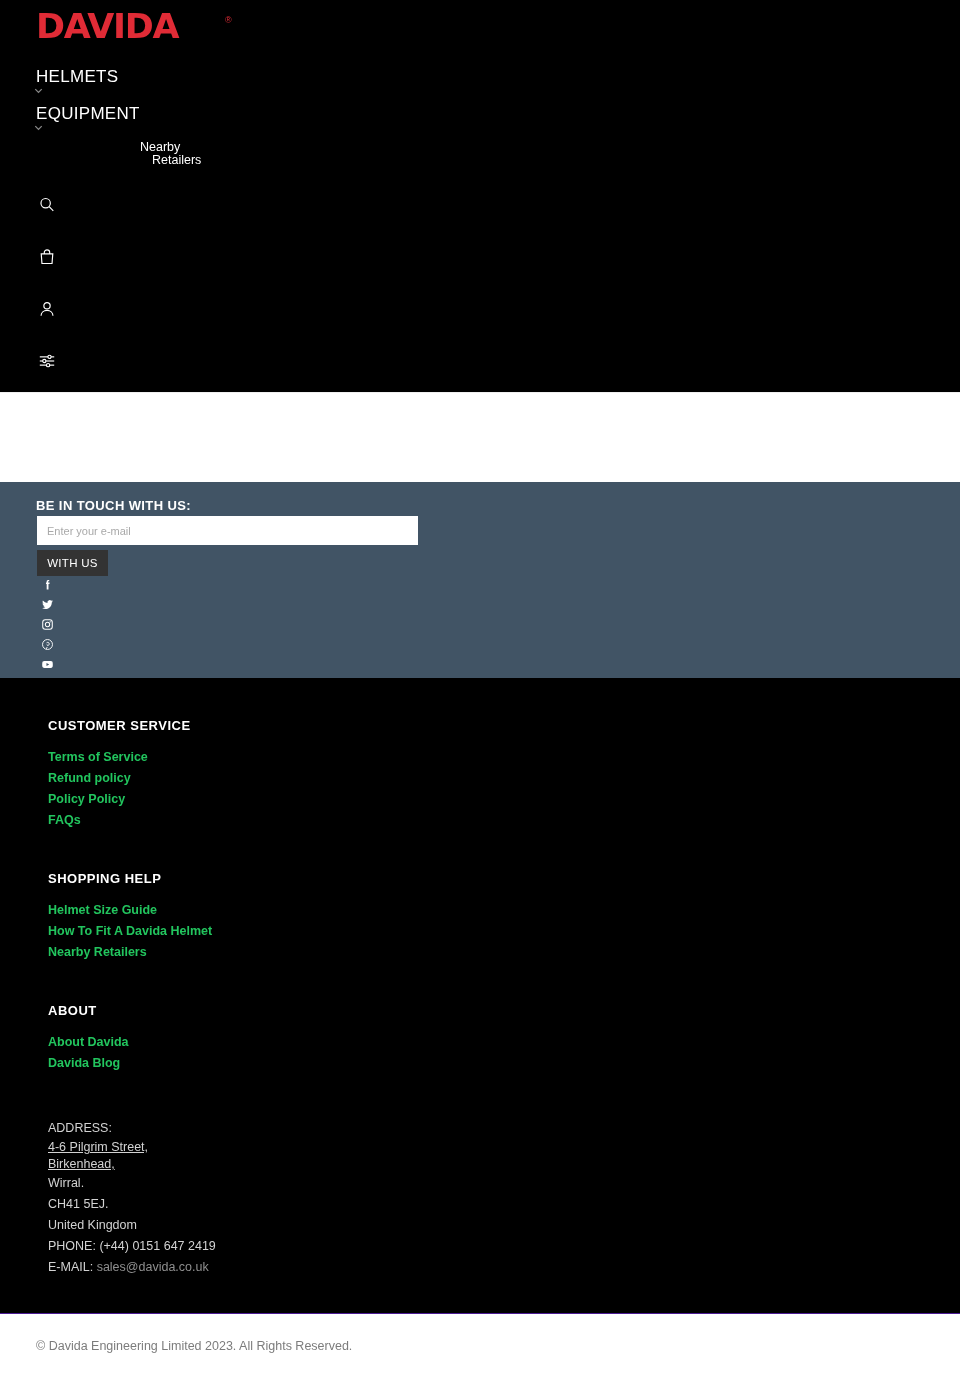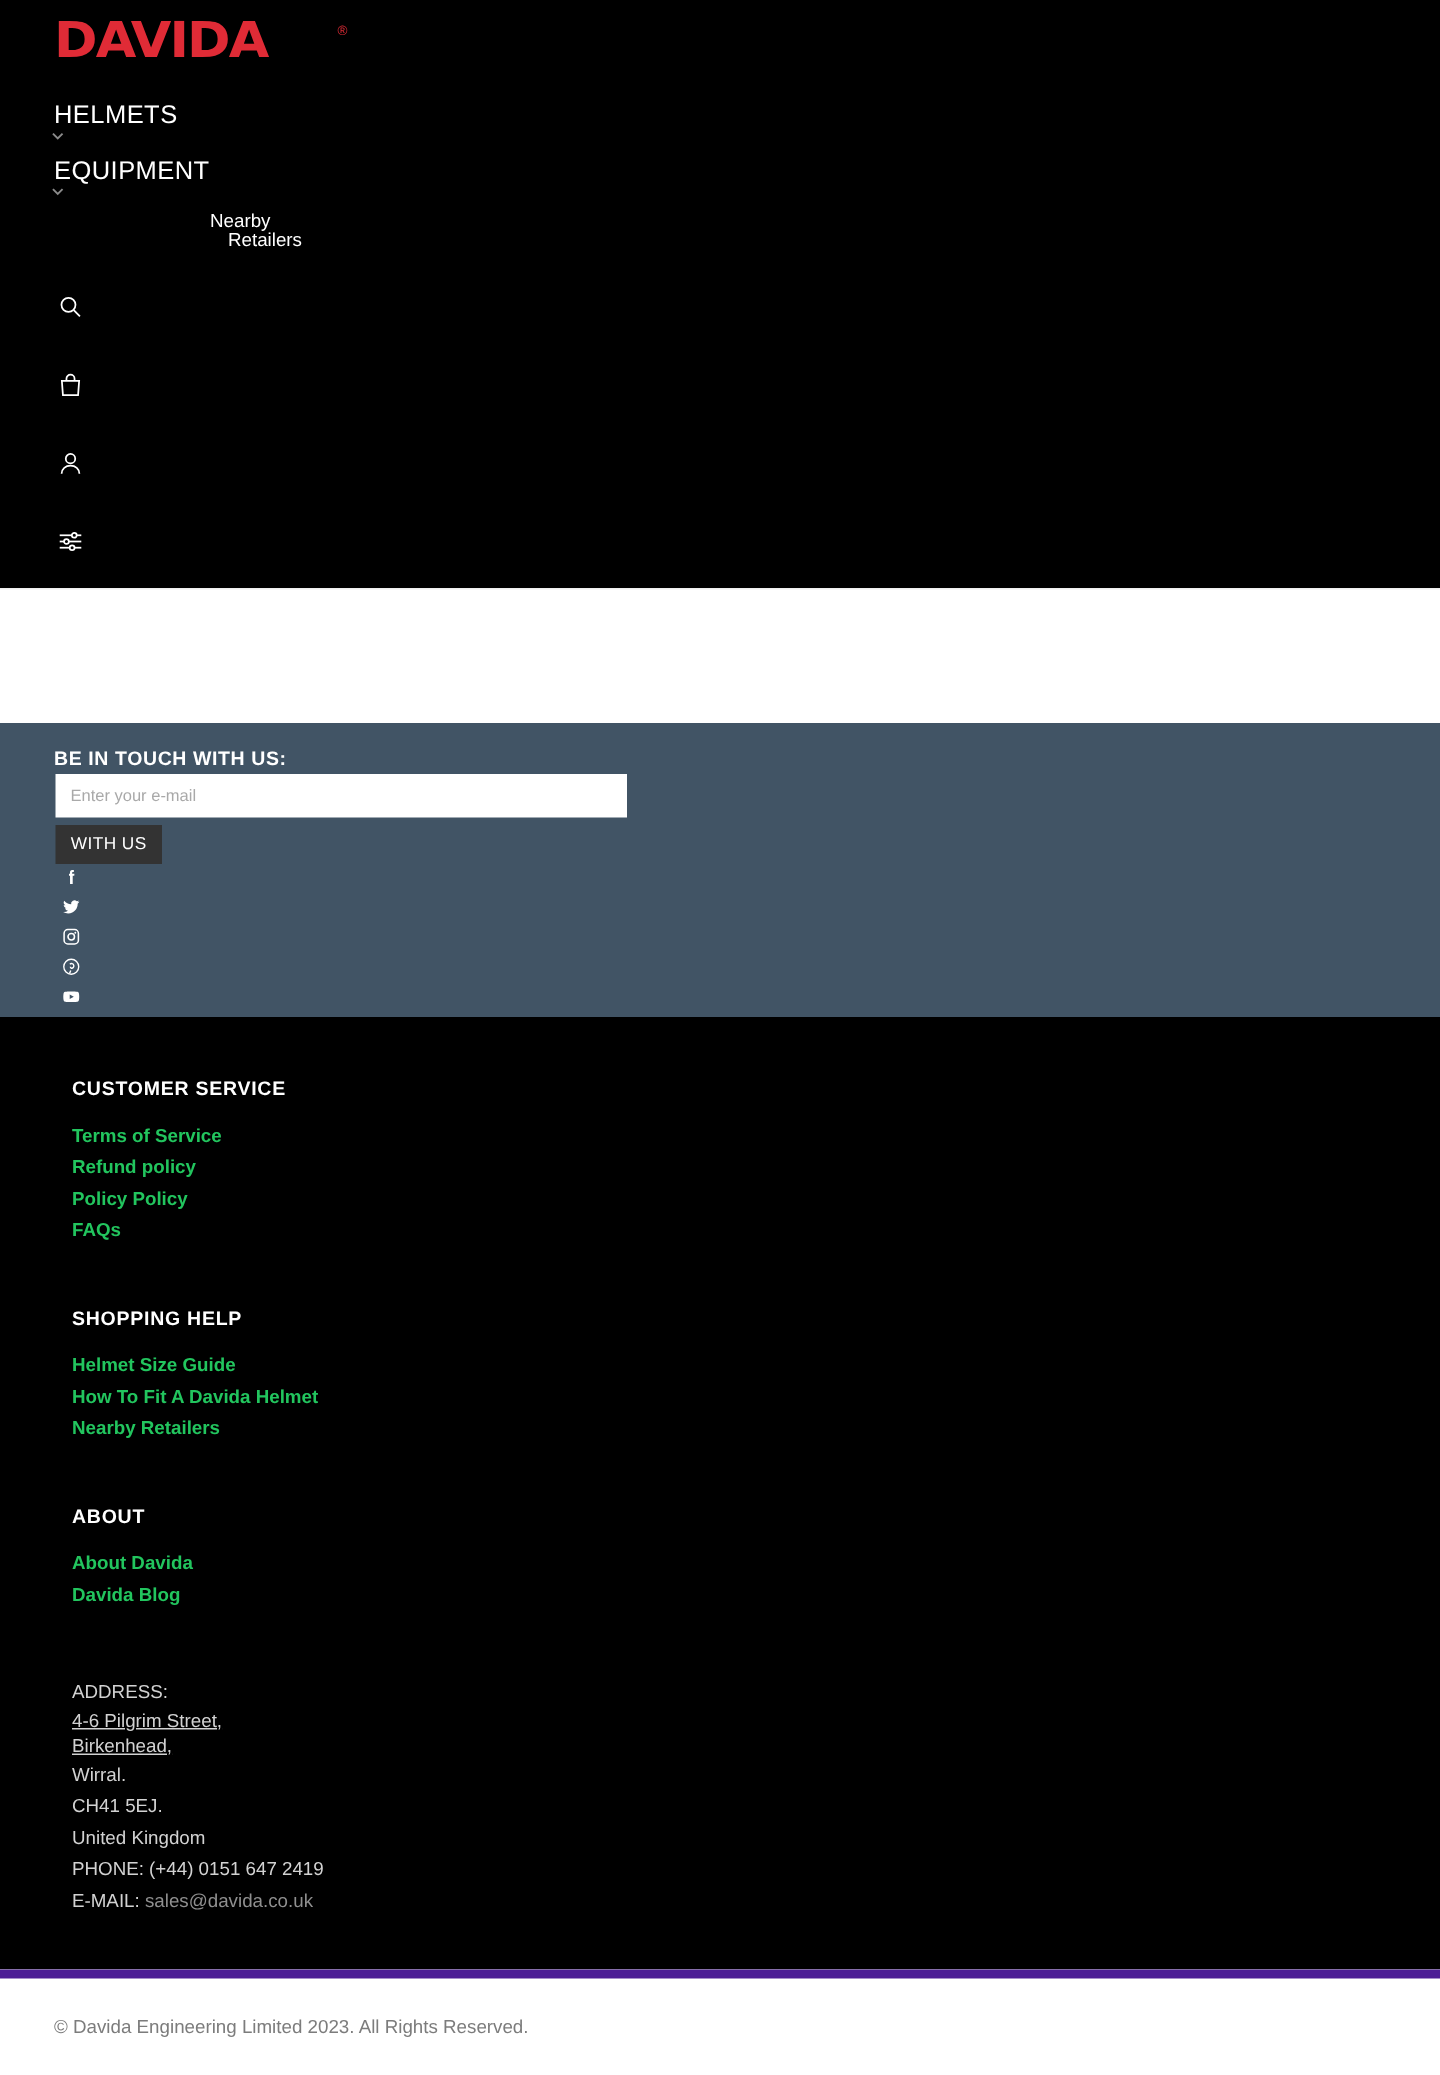--- a/index.html
+++ b/index.html
@@ -201,21 +201,21 @@
   .addr-line.tight { line-height: 17px; text-decoration: underline; }
   .addr-email-link { color: #8f8f8f; text-decoration: none; }
 
   
   .copyright-bar {
     position: absolute;
     left: 0; top: 1313px;
     width: 960px;
     height: 70px;
     background: #ffffff;
-    border-top: 6px solid #4c1d95;
+    border-top: 1px solid #4c1d95;
   }
   .copyright-text {
     position: absolute;
     left: 36px; top: 25px;
     color: #7c7c7c;
     font-size: 12.5px;
   }
 </style>
 </head>
 <body>

